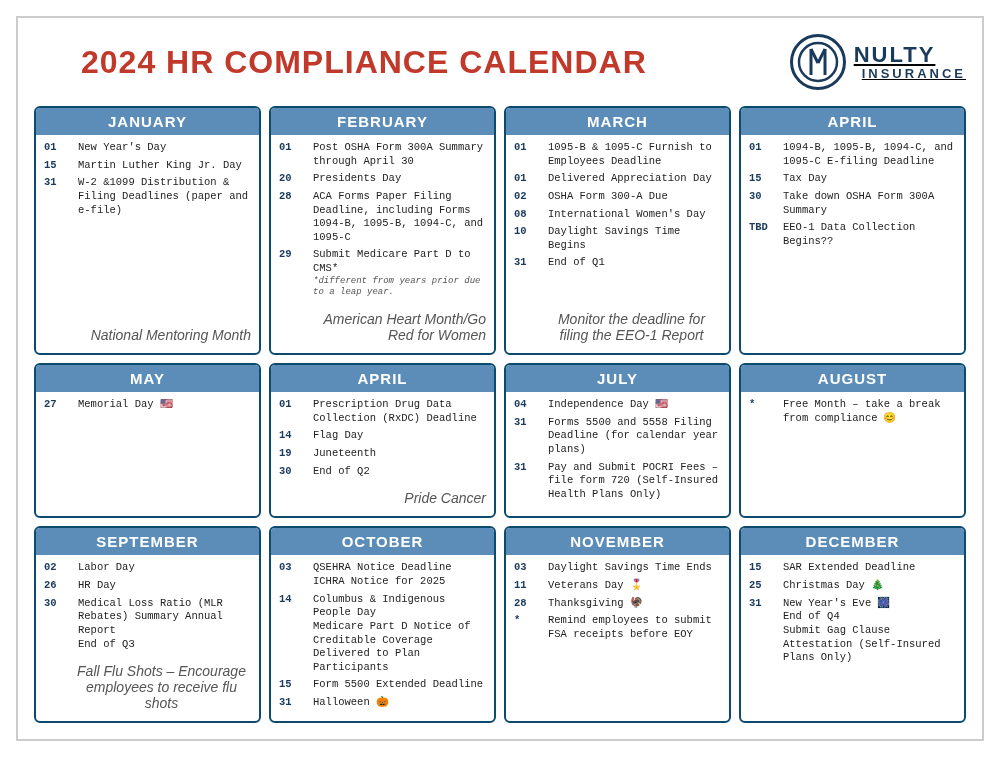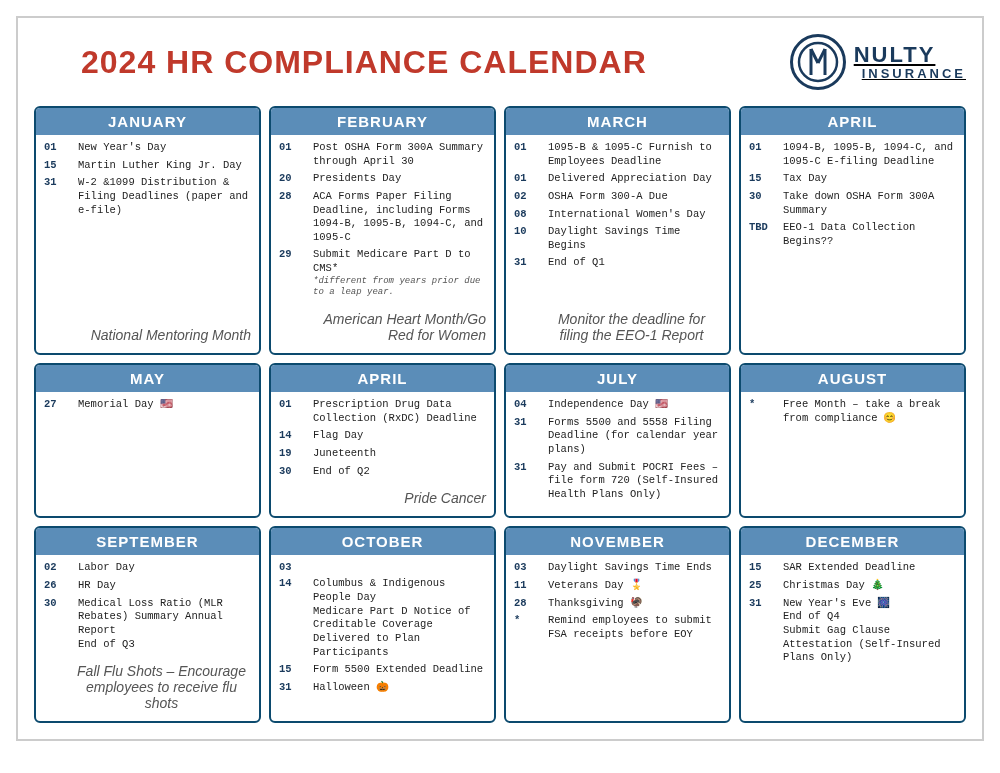--- a/index.html
+++ b/index.html
@@ -311,20 +311,21 @@
             <span class="event-text">Medical Loss Ratio (MLR Rebates) Summary Annual Report<br>End of Q3</span>
           </div>
         </div>
         <div class="month-footer" style="text-align: center;">Fall Flu Shots – Encourage employees to receive flu shots</div>
       </div>
       <div class="month-card">
         <div class="month-header">OCTOBER</div>
         <div class="month-body">
           <div class="event-row">
             <span class="event-date">03</span>
+            <span class="event-text">QSEHRA Notice Deadline<br>ICHRA Notice for 2025</span>
           </div>
           <div class="event-row">
             <span class="event-date">14</span>
             <span class="event-text">Columbus &amp; Indigenous People Day<br>Medicare Part D Notice of Creditable Coverage Delivered to Plan Participants</span>
           </div>
           <div class="event-row">
             <span class="event-date">15</span>
             <span class="event-text">Form 5500 Extended Deadline</span>
           </div>
           <div class="event-row">

